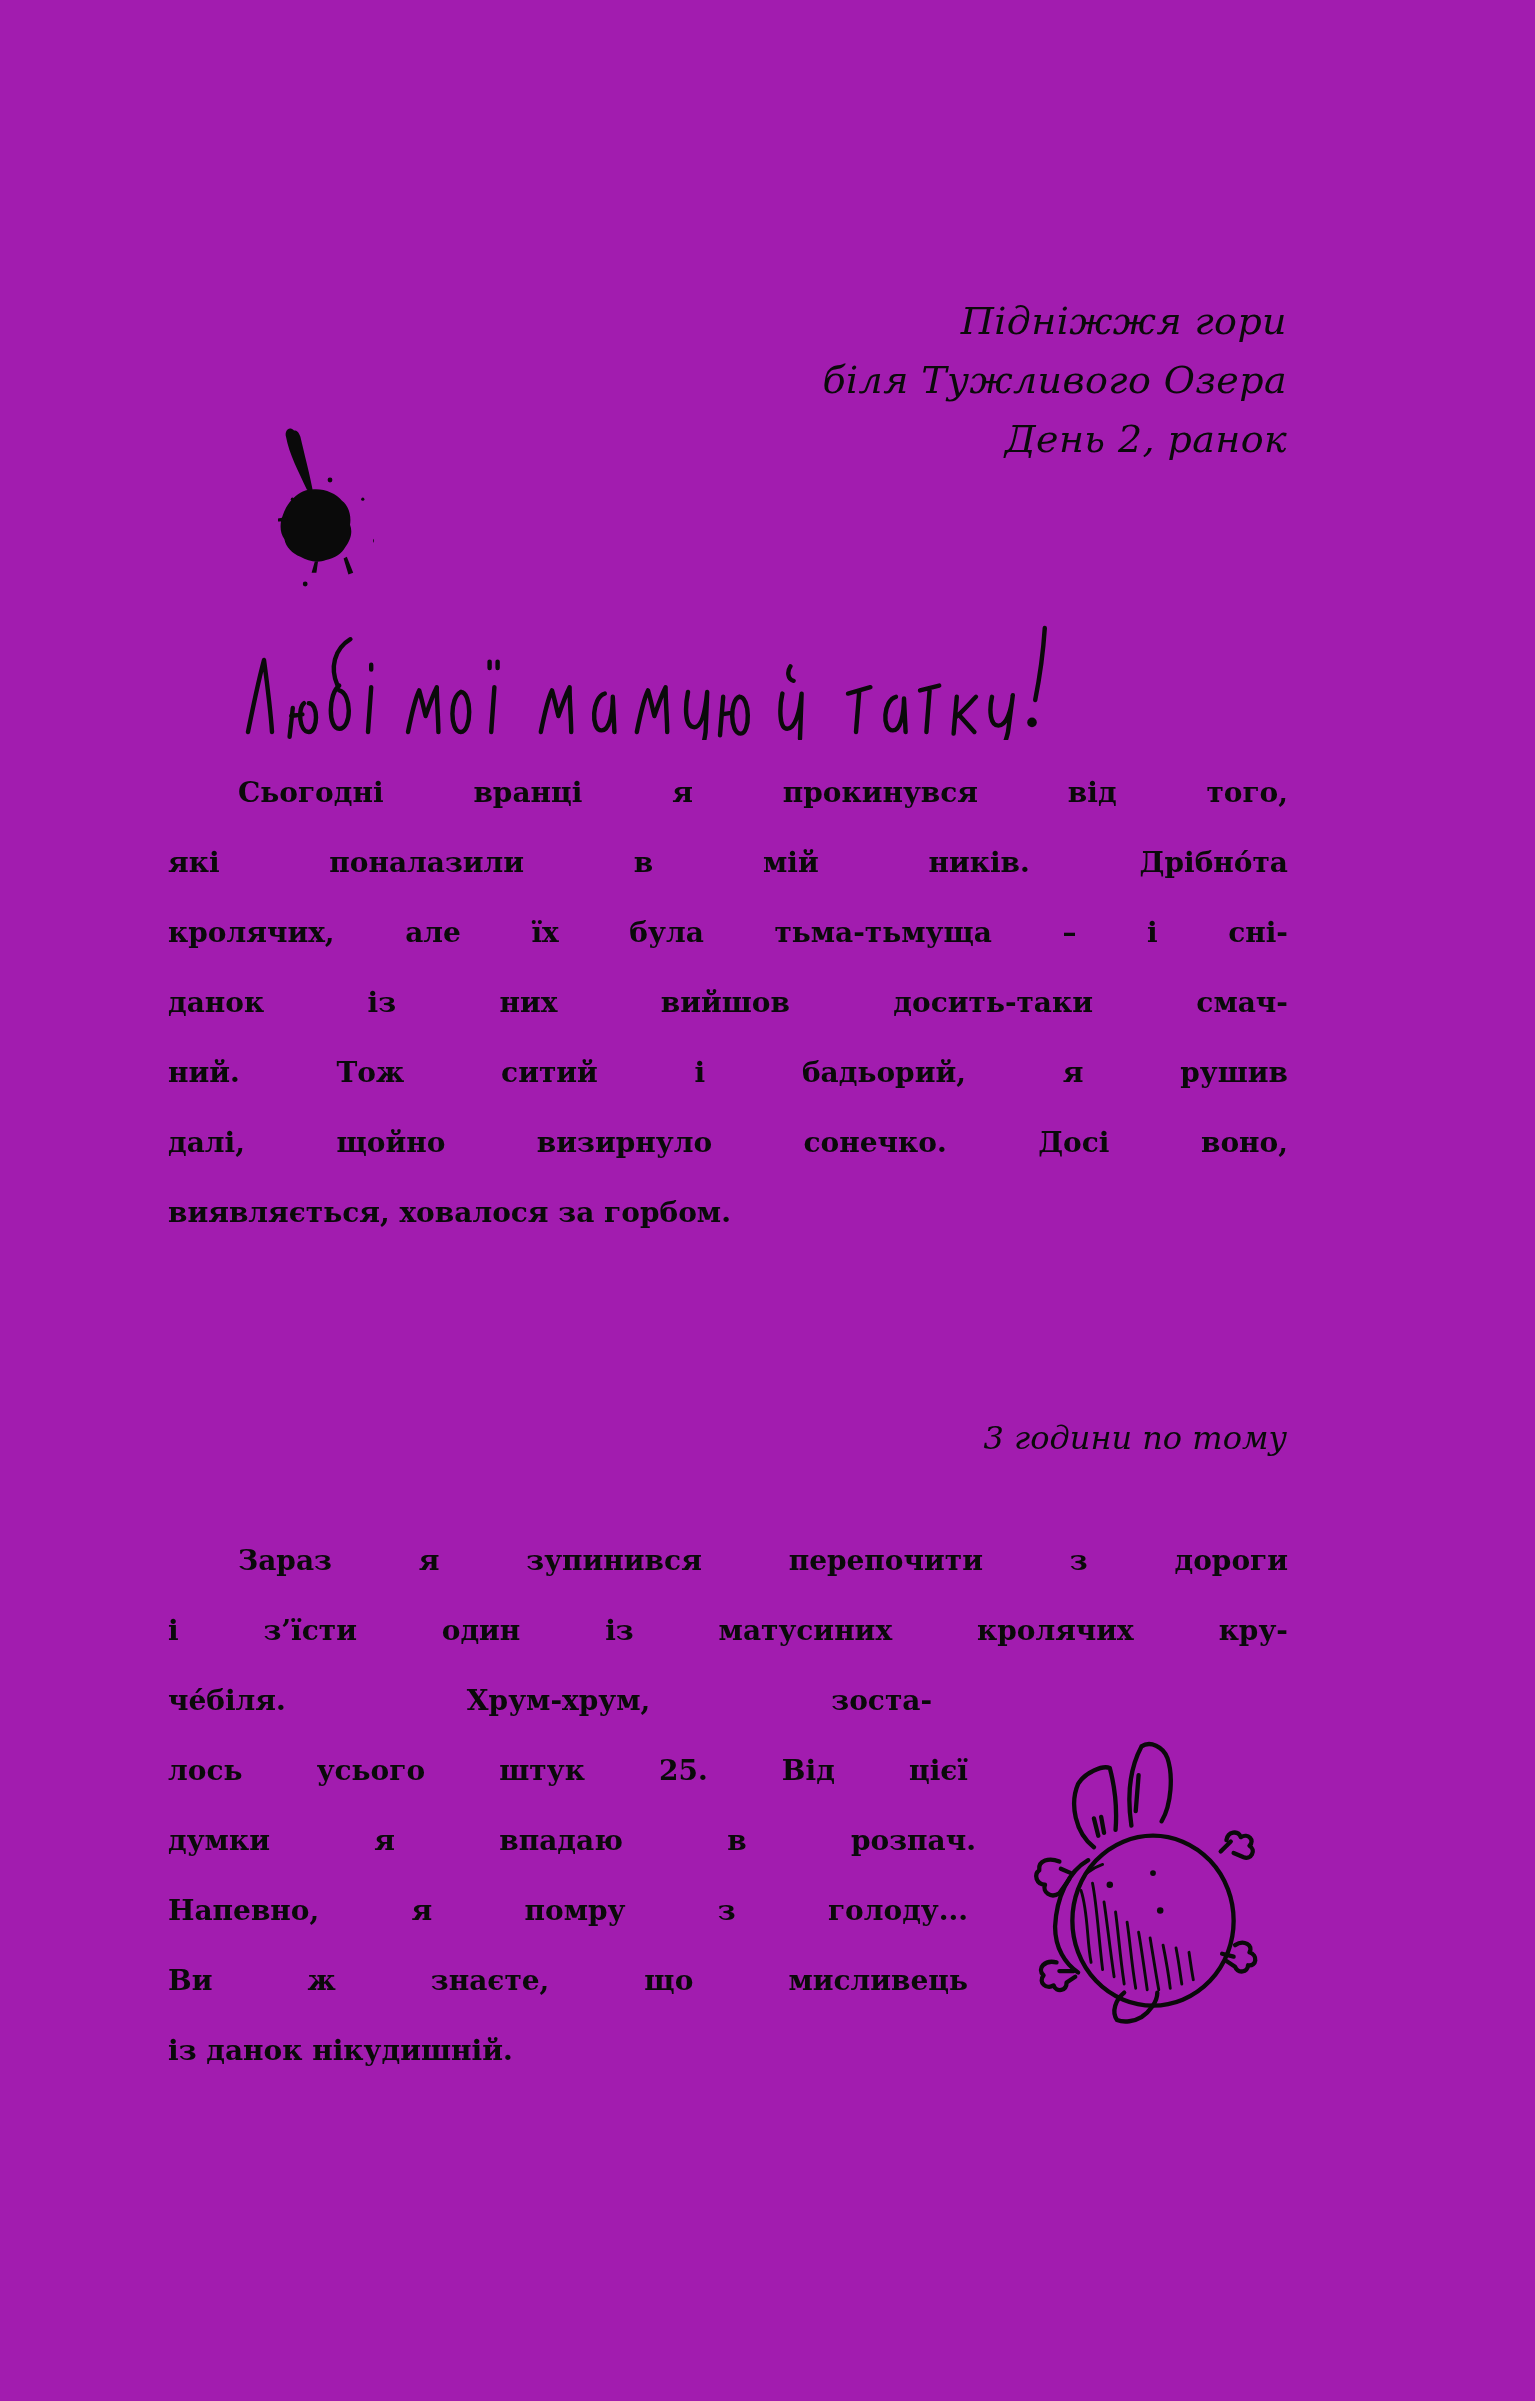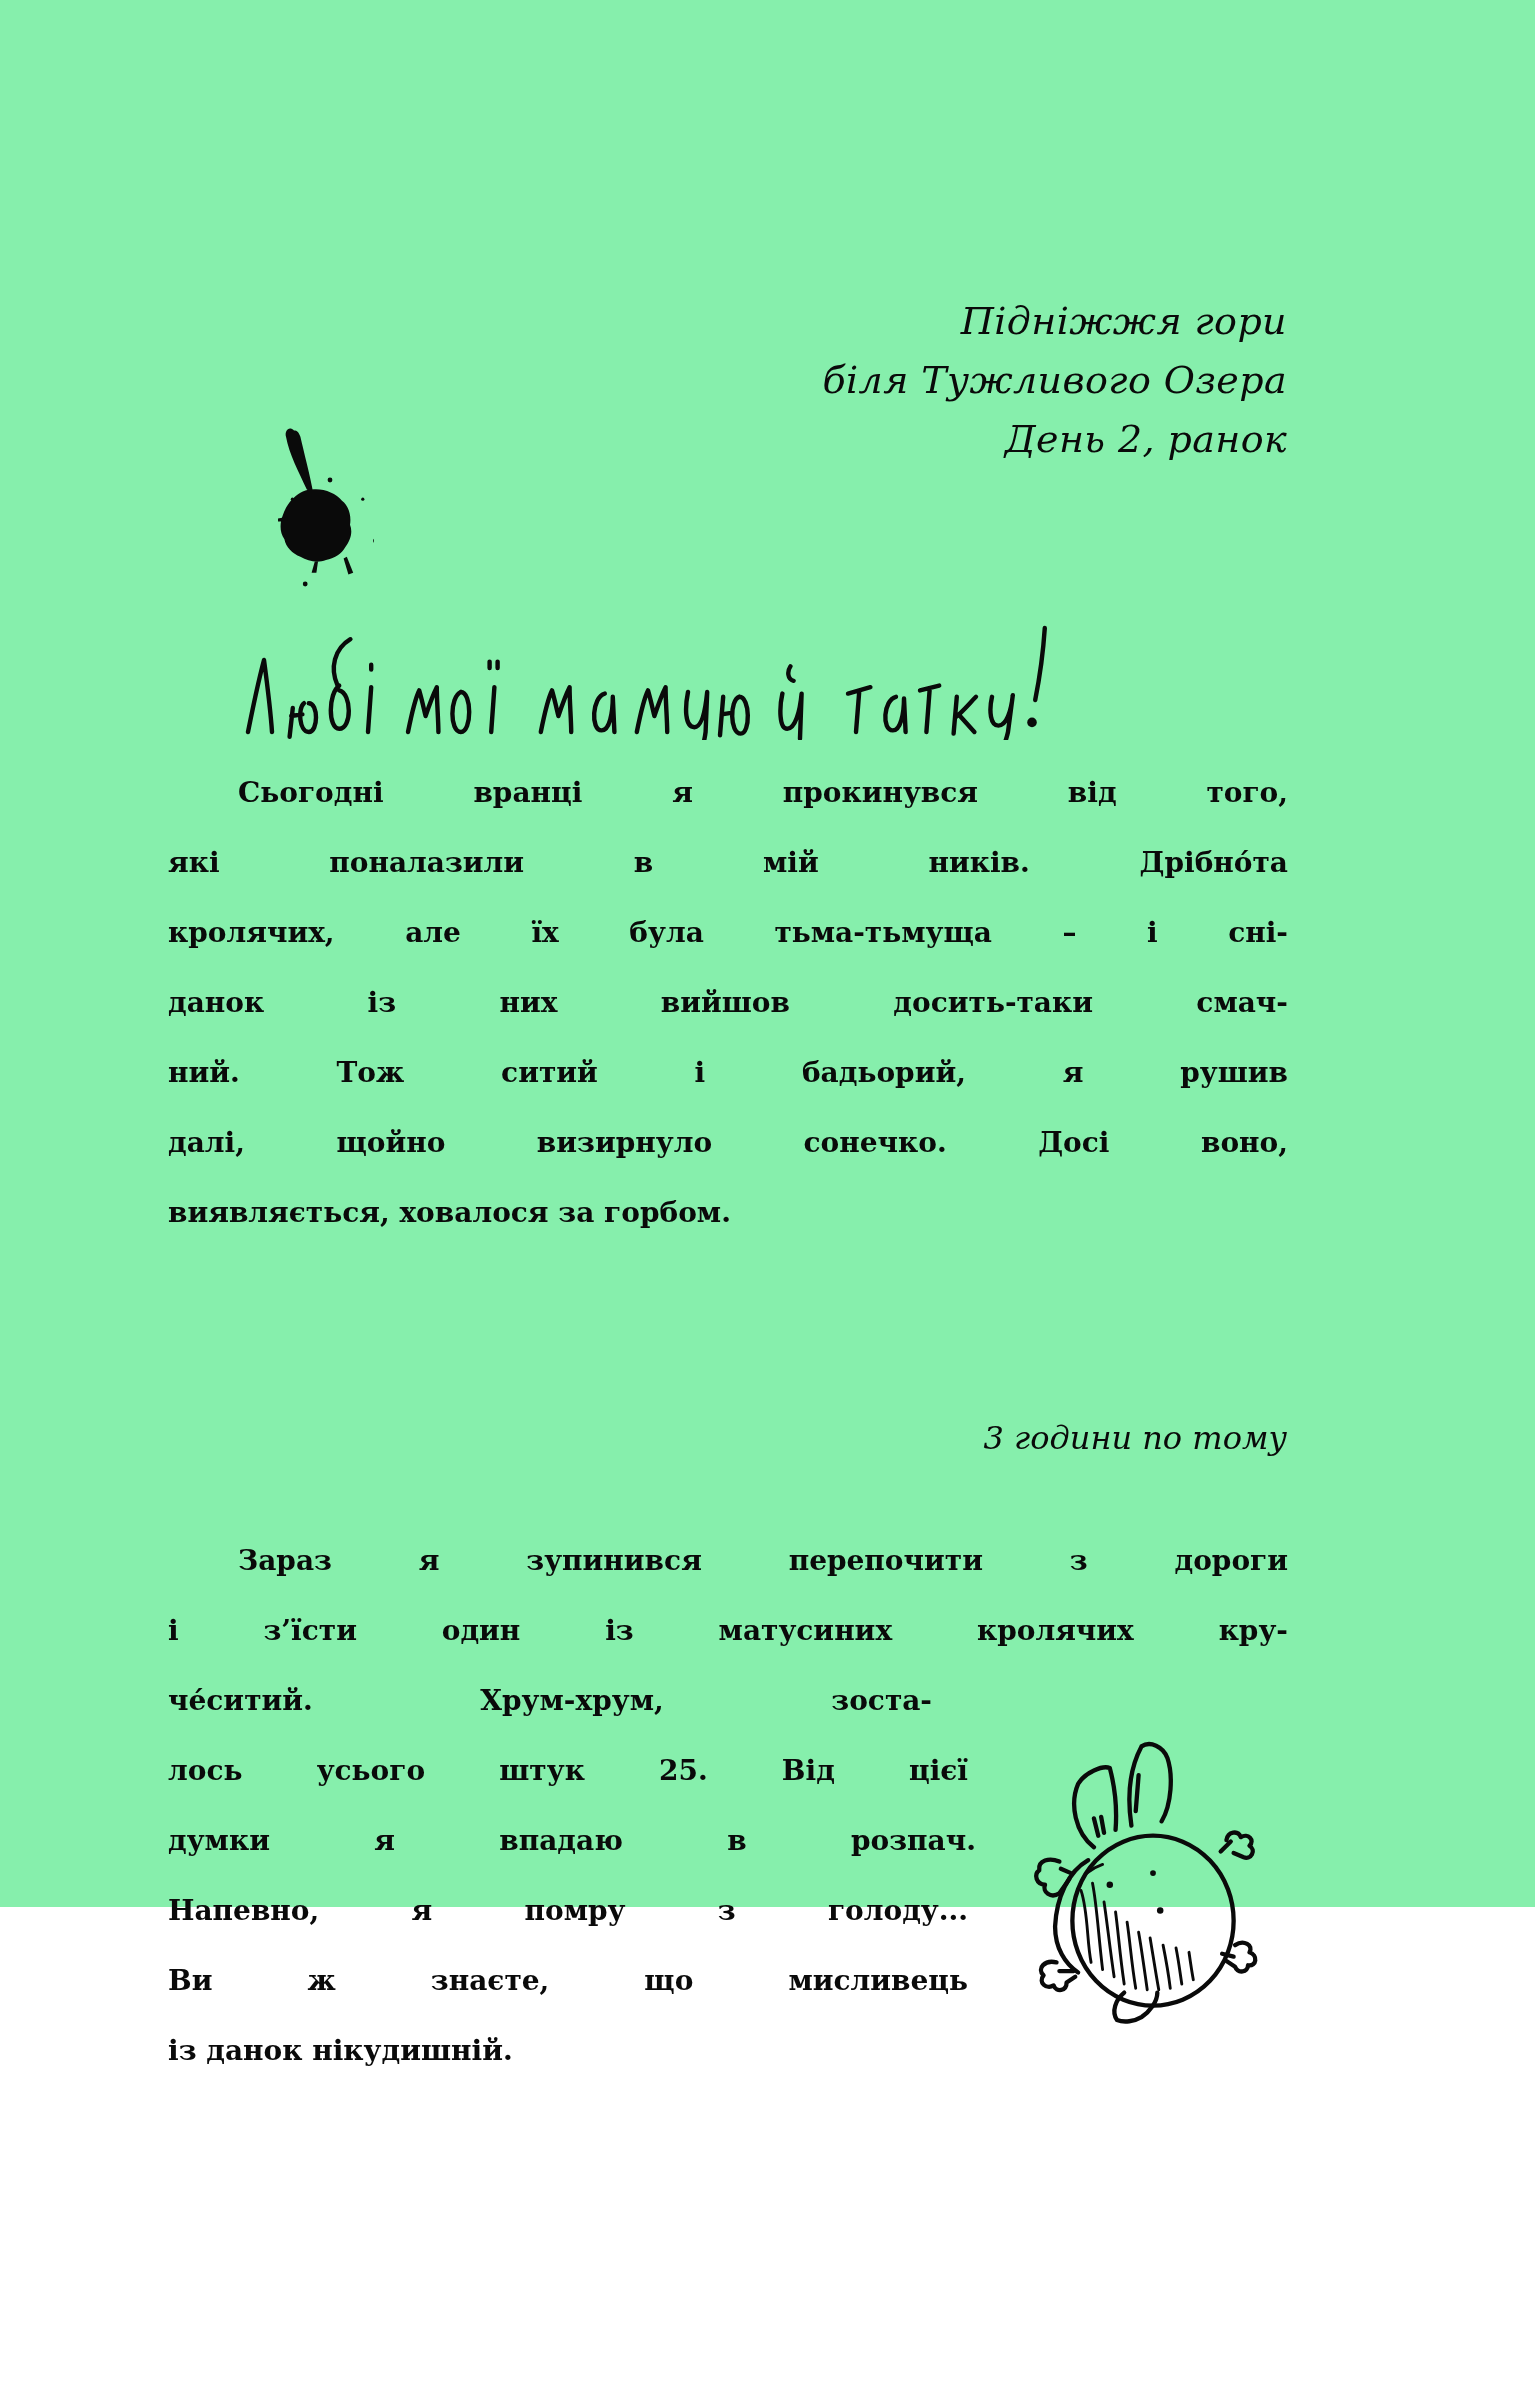--- a/index.html
+++ b/index.html
@@ -10,22 +10,22 @@
     body {
       width: 1535px;
       height: 2401px;
       position: relative;
       overflow: hidden;
       color: #0a0a0a;
     }
     .page {
       position: absolute;
       left: 0; top: 0;
-      width: 1535px; height: 1907px;
-      background: #86efac;
+      width: 1535px; height: 2401px;
+      background: #a21caf;
     }
     
     .header-block {
       position: absolute;
       right: 248px;
       top: 292px;
       text-align: right;
       font-family: "DejaVu Serif", "Liberation Serif", serif;
       font-style: italic;
       font-size: 38px;
@@ -177,21 +177,21 @@
     <span class="ln">ний. Тож ситий і бадьорий, я рушив</span>
     <span class="ln">далі, щойно визирнуло сонечко. Досі воно,</span>
     <span class="ln last">виявляється, ховалося за горбом.</span>
   </div>
 
   <div class="time-note">3 години по тому</div>
 
   <div class="para para2">
     <span class="ln indent">Зараз я зупинився перепочити з дороги</span>
     <span class="ln">і з’їсти один із матусиних кролячих кру-</span>
-    <span class="ln narrow" style="width:764px">че́ситий. Хрум-хрум, зоста-</span>
+    <span class="ln narrow" style="width:764px">че́біля. Хрум-хрум, зоста-</span>
     <span class="ln narrow" style="width:800px">лось усього штук 25. Від цієї</span>
     <span class="ln narrow" style="width:808px">думки я впадаю в розпач.</span>
     <span class="ln narrow" style="width:800px">Напевно, я помру з голоду...</span>
     <span class="ln narrow" style="width:800px">Ви ж знаєте, що мисливець</span>
     <span class="ln last">із данок нікудишній.</span>
   </div>
 
   <svg class="rabbit" viewBox="0 0 400 450" xmlns="http://www.w3.org/2000/svg">
     <g fill="none" stroke="#0a0a0a" stroke-width="6" stroke-linecap="round" stroke-linejoin="round">
 

